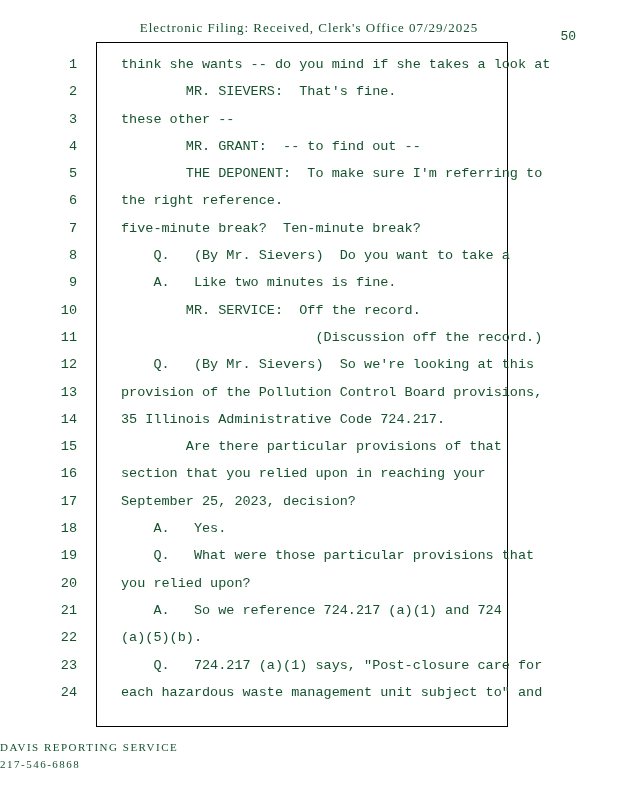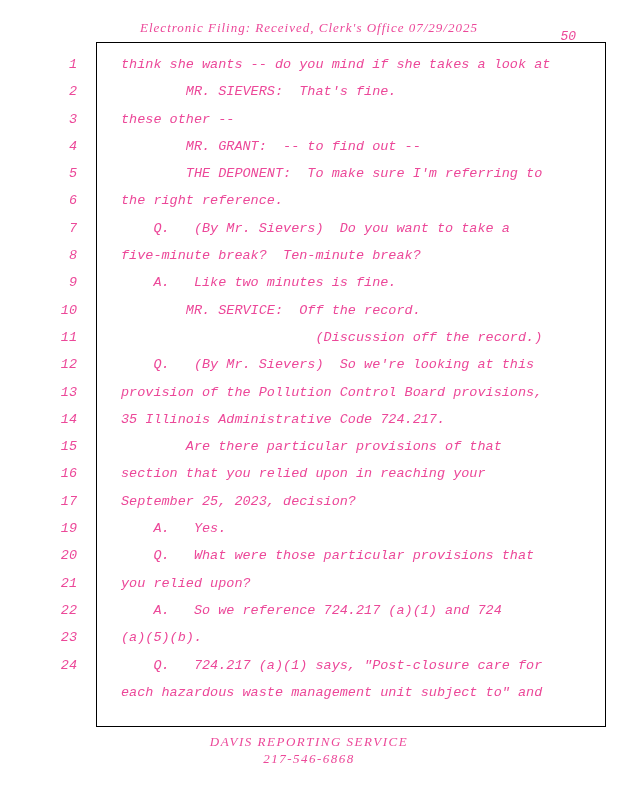--- a/index.html
+++ b/index.html
@@ -5,23 +5,22 @@
   html, body {
     margin: 0;
     padding: 0;
     background: #ffffff;
   }
   .page {
     position: relative;
     width: 618px;
     height: 800px;
     background: #ffffff;
-    color: #ec4899;
+    color: #14532d;
     overflow: hidden;
-    font-style: italic;
   }
   .header {
     position: relative;
     height: 42px;
   }
   .filing {
     display: block;
     text-align: center;
     padding-top: 20px;
     font-family: "Liberation Serif", serif;
@@ -47,37 +46,37 @@
     padding-right: 19px;
     text-align: right;
     font-family: "Liberation Mono", monospace;
     font-size: 13.5px;
   }
   .lnum {
     height: 27.3px;
     line-height: 27.3px;
   }
   .box {
-    width: 510px;
+    width: 412px;
     box-sizing: border-box;
     border: 1px solid #000000;
     padding: 8px 0 20px 24px;
   }
   .tline {
     height: 27.3px;
     line-height: 27.3px;
     white-space: pre;
     font-family: "Liberation Mono", monospace;
     font-size: 13.5px;
   }
   .footer {
-    margin-top: 6px;
-    text-align: center;
+    margin-top: 12px;
+    text-align: left;
     font-family: "Liberation Serif", serif;
-    font-size: 13px;
+    font-size: 11px;
     letter-spacing: 1.5px;
   }
   .footer div {
     line-height: 17px;
   }
 </style>
 </head>
 <body>
 
 <div class="page">
@@ -99,37 +98,38 @@
         <div class="lnum">8</div>
         <div class="lnum">9</div>
         <div class="lnum">10</div>
         <div class="lnum">11</div>
         <div class="lnum">12</div>
         <div class="lnum">13</div>
         <div class="lnum">14</div>
         <div class="lnum">15</div>
         <div class="lnum">16</div>
         <div class="lnum">17</div>
+        <div class="lnum">18</div>
         <div class="lnum">19</div>
         <div class="lnum">20</div>
         <div class="lnum">21</div>
         <div class="lnum">22</div>
         <div class="lnum">23</div>
         <div class="lnum">24</div>
       </div>
     <div class="box">
       <div class="text-lines">
           <div class="tline">think she wants -- do you mind if she takes a look at</div>
           <div class="tline">        MR. SIEVERS:  That's fine.</div>
           <div class="tline">these other --</div>
           <div class="tline">        MR. GRANT:  -- to find out --</div>
           <div class="tline">        THE DEPONENT:  To make sure I'm referring to</div>
           <div class="tline">the right reference.</div>
+          <div class="tline">five-minute break?  Ten-minute break?</div>
           <div class="tline">    Q.   (By Mr. Sievers)  Do you want to take a</div>
-          <div class="tline">five-minute break?  Ten-minute break?</div>
           <div class="tline">    A.   Like two minutes is fine.</div>
           <div class="tline">        MR. SERVICE:  Off the record.</div>
           <div class="tline">                        (Discussion off the record.)</div>
           <div class="tline">    Q.   (By Mr. Sievers)  So we're looking at this</div>
           <div class="tline">provision of the Pollution Control Board provisions,</div>
           <div class="tline">35 Illinois Administrative Code 724.217.</div>
           <div class="tline">        Are there particular provisions of that</div>
           <div class="tline">section that you relied upon in reaching your</div>
           <div class="tline">September 25, 2023, decision?</div>
           <div class="tline">    A.   Yes.</div>

